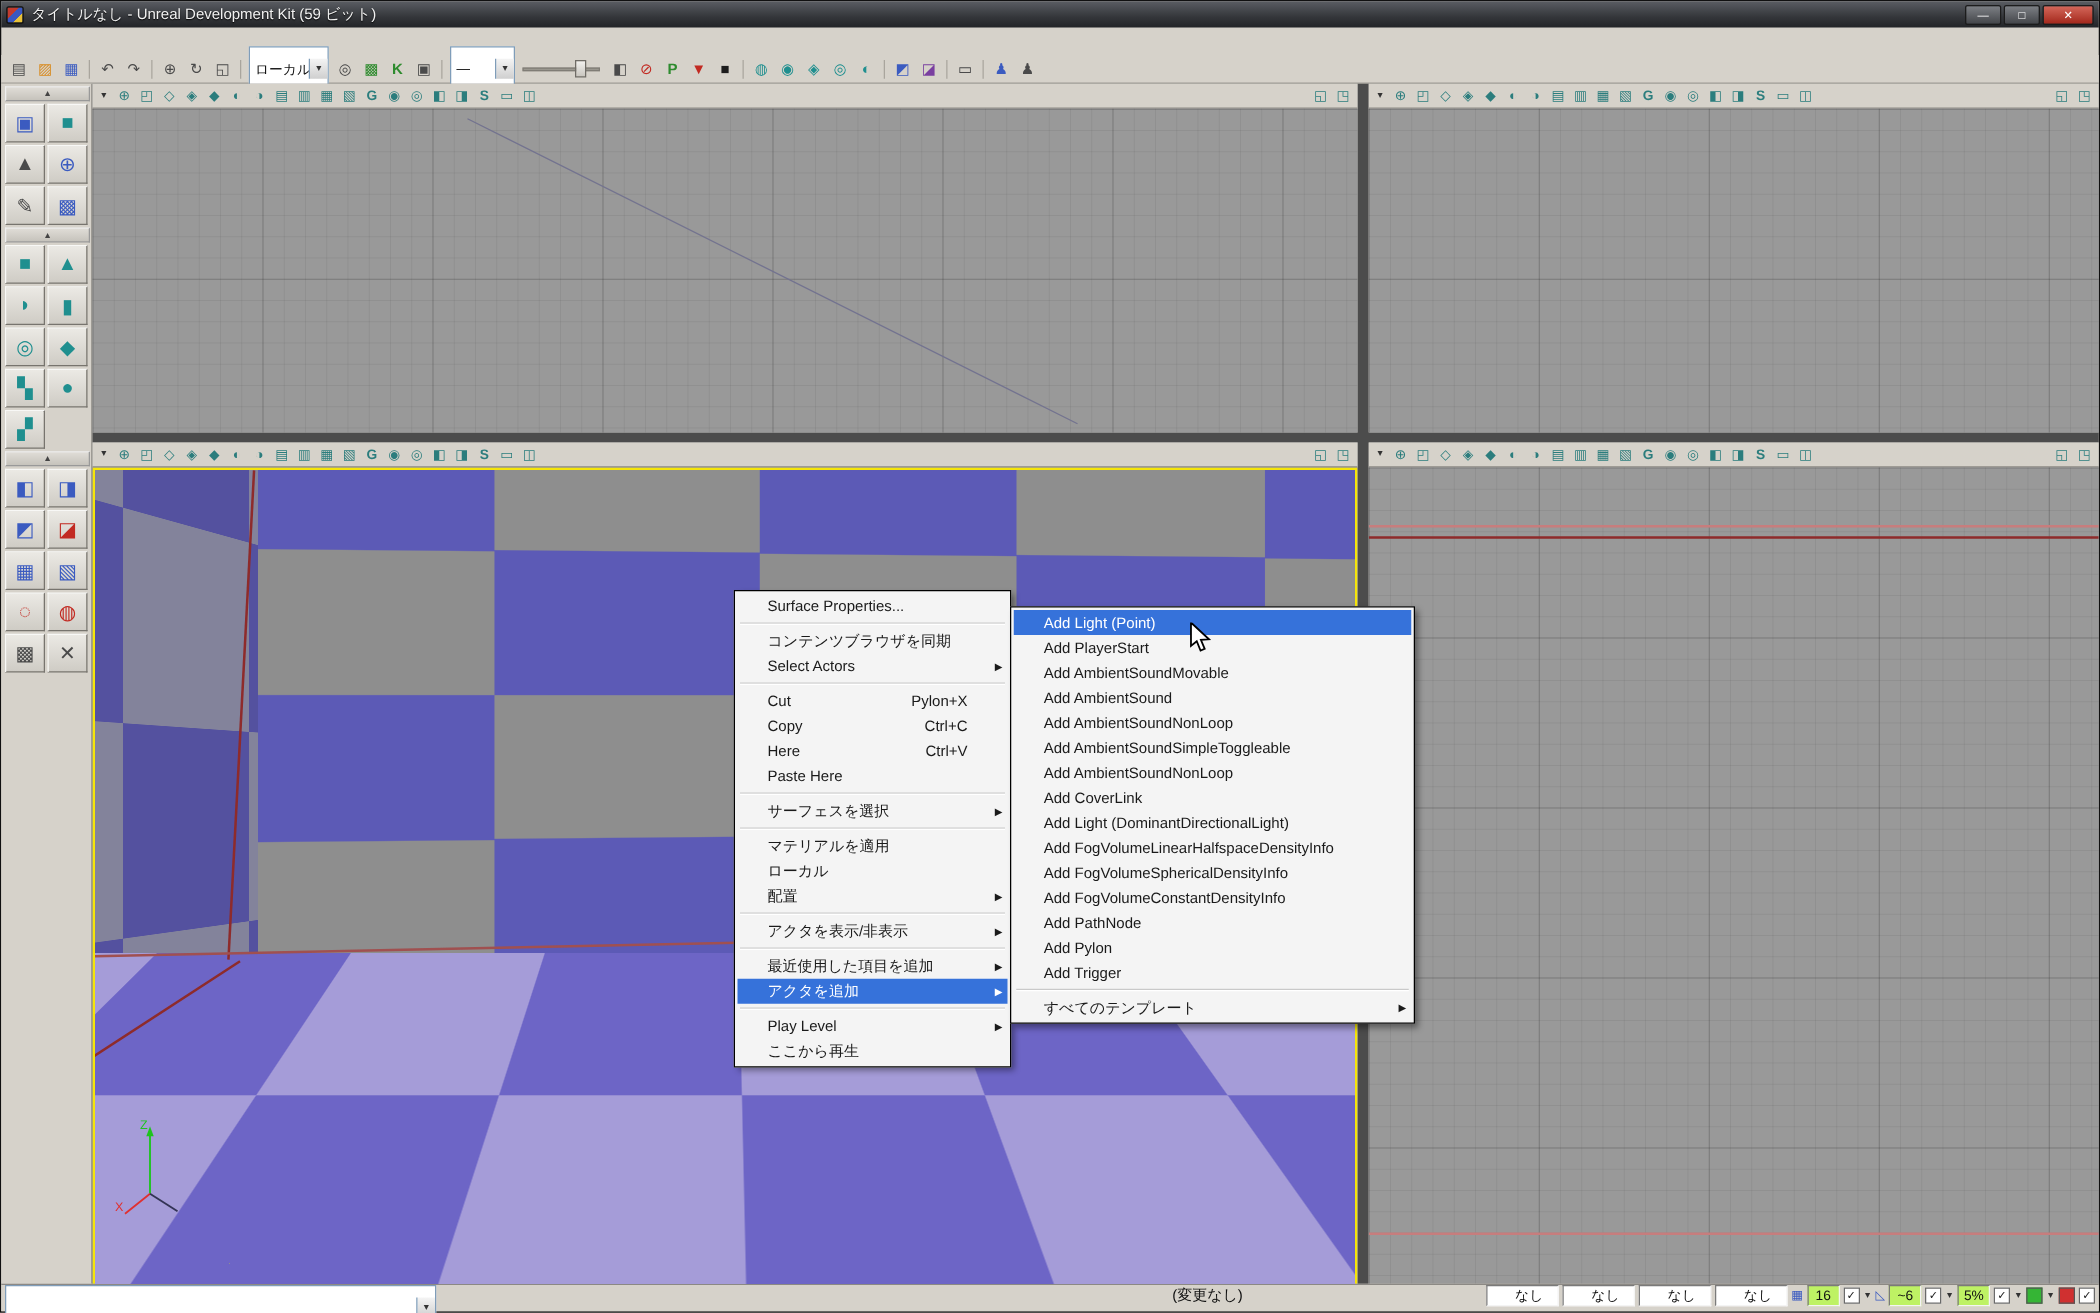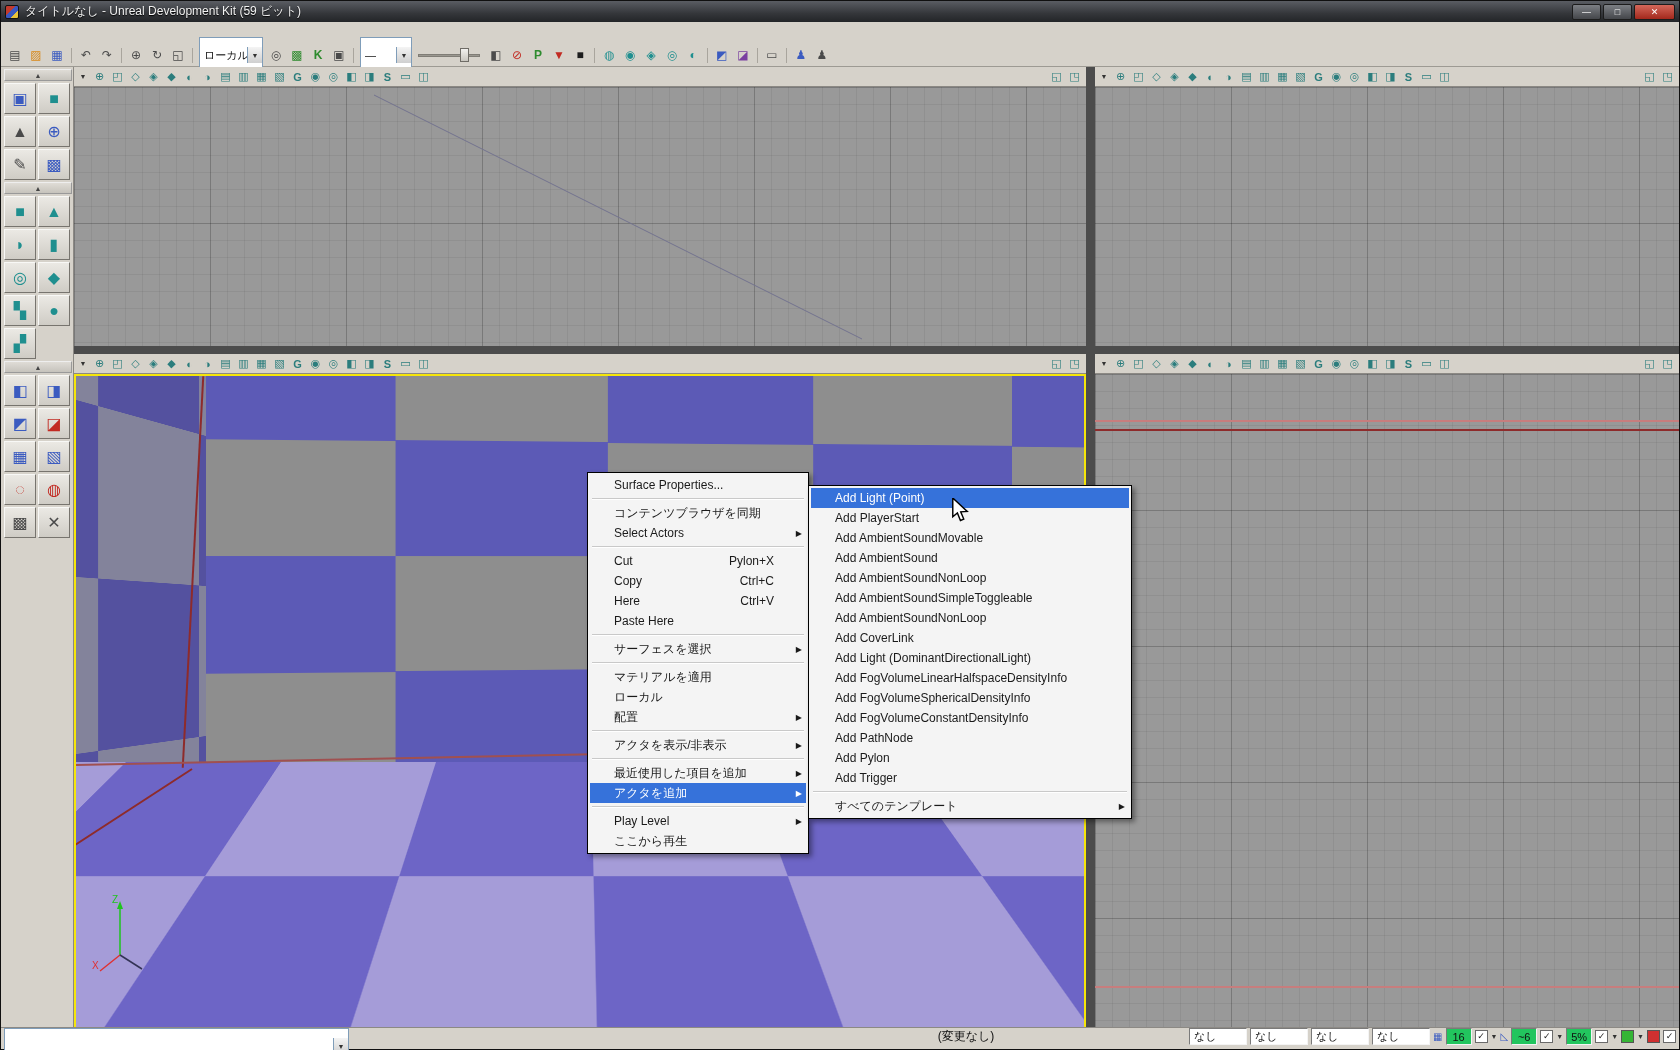--- a/index.html
+++ b/index.html
@@ -110,22 +110,22 @@
 .mi.sep{height:8px;padding:0;pointer-events:none}
 .mi.sep::after{content:"";flex:1;height:0;border-top:1px solid #c9c9c9;border-bottom:1px solid #fff;margin:0 2px}
 
 
 .statusbar{position:absolute;left:0;right:0;bottom:0;height:22px;background:#d6d2ca;
   border-top:1px solid #8c8984;display:flex;align-items:flex-start;padding:0 3px;font-size:11px;gap:4px}
 .status-combo{width:345px}
 .status-mod{position:absolute;left:880px;width:170px;text-align:center;font-size:12px;color:#111}
 .status-right{margin-left:auto;display:flex;align-items:center;gap:3px}
 .status-field{width:58px;height:17px;background:#fff;font-size:11px;display:flex;align-items:center;
-  padding-left:4px;border:1px solid;border-color:#7a7a7a #f4f4f4 #f4f4f4 #7a7a7a;color:#111}
-.sval{min-width:26px;height:17px;background:#22c55e;display:flex;align-items:center;justify-content:center;
+  padding-left:22px;border:1px solid;border-color:#7a7a7a #f4f4f4 #f4f4f4 #7a7a7a;color:#111}
+.sval{min-width:26px;height:17px;background:#bef264;display:flex;align-items:center;justify-content:center;
   padding:0 4px;border:1px solid;border-color:#7a7a7a #f4f4f4 #f4f4f4 #7a7a7a;color:#111}
 .sglyph{font-size:10px;color:#3b5bc0}
 .chk{width:13px;height:13px;background:#fff;border:1px solid #6a6a6a;font-size:9px;
   line-height:11px;text-align:center;color:#222}
 .carow{font-size:7px;color:#333}
 .light{width:13px;height:13px;border:1px solid #555}
 .light.green{background:#35b535}
 .light.red{background:#d03030}
 
 

